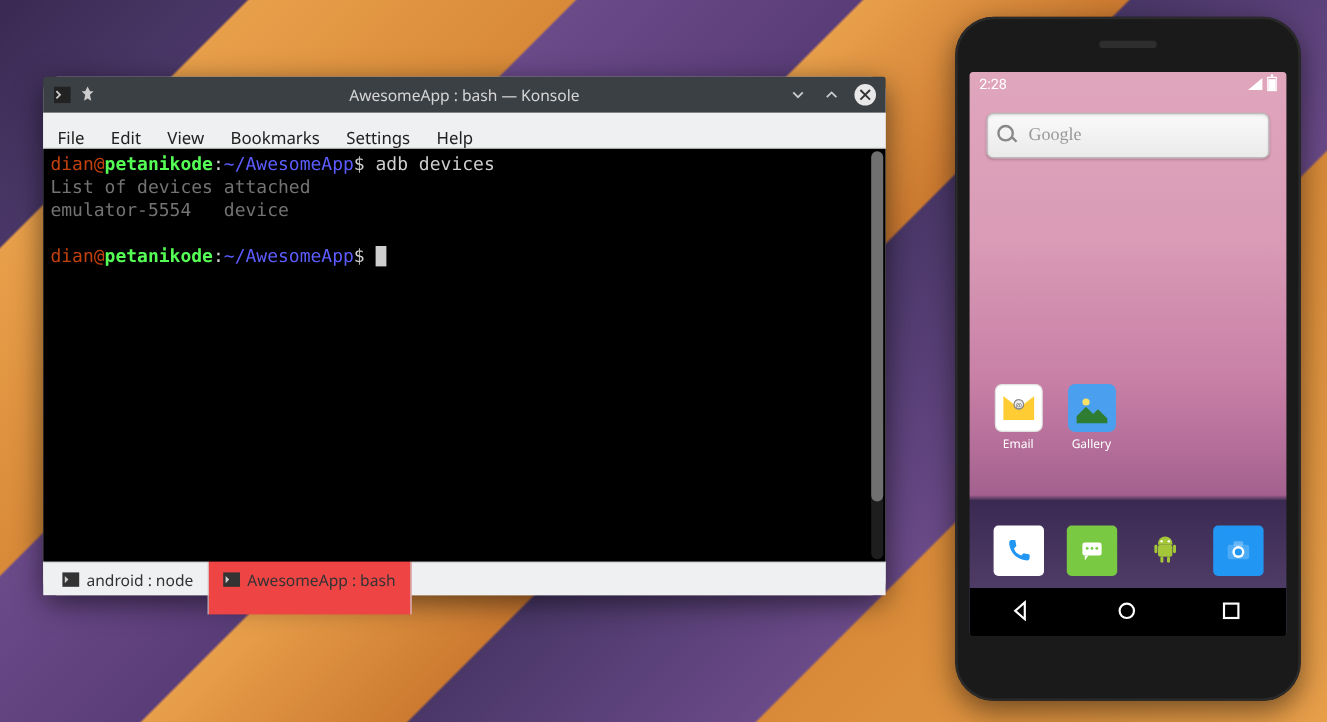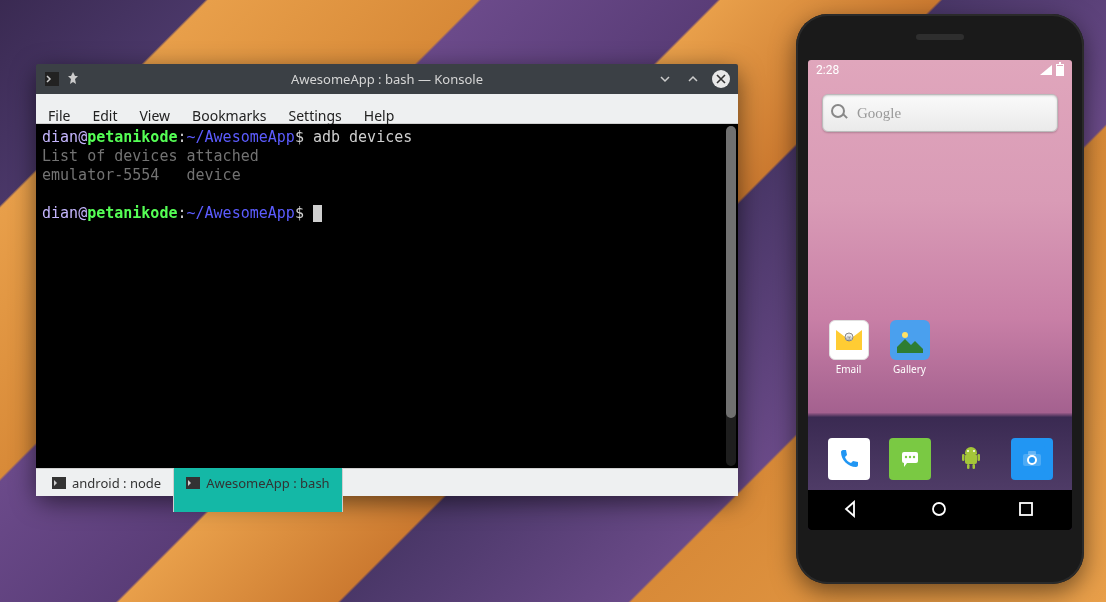--- a/index.html
+++ b/index.html
@@ -66,21 +66,21 @@
       width: 10px; height: calc(100% - 4px);
       background: rgba(120,120,120,.25);
       border-radius: 5px;
     }
     .term-scrollbar::after {
       content: ""; position: absolute; left: 0; top: 0;
       width: 100%; height: 86%;
       background: rgba(180,180,180,.55);
       border-radius: 5px;
     }
-    .c-user { color: #c4b5fd; }
+    .c-user { color: #c2410c; }
     .c-host { color: #55ff55; font-weight: bold; }
     .c-colon { color: #cfcfcf; }
     .c-path { color: #5c5cff; }
     .c-dollar { color: #cfcfcf; }
     .c-cmd { color: #cfcfcf; }
     .c-out { color: #737373; }
     .cursor-block {
       display: inline-block; width: 9px; height: 17px;
       background: #cfcfcf; vertical-align: text-bottom;
     }
@@ -90,21 +90,21 @@
       display: flex; align-items: center;
       border-top: 1px solid #cfcfcf;
       padding-left: 4px;
     }
     .ktab {
       display: flex; align-items: center; gap: 6px;
       padding: 20px 12px; font-size: 13px;
       border-right: 1px solid #cfcfcf;
       color: #333;
     }
-    .ktab.active { background: #14b8a6; }
+    .ktab.active { background: #ef4444; }
     .ktab-icon {
       width: 14px; height: 12px; background: #333;
       position: relative;
     }
     .ktab-icon::before {
       content: ""; position: absolute; left: 2px; top: 3px;
       border: 3px solid transparent; border-left-color: #cfcfcf;
     }
 
     

